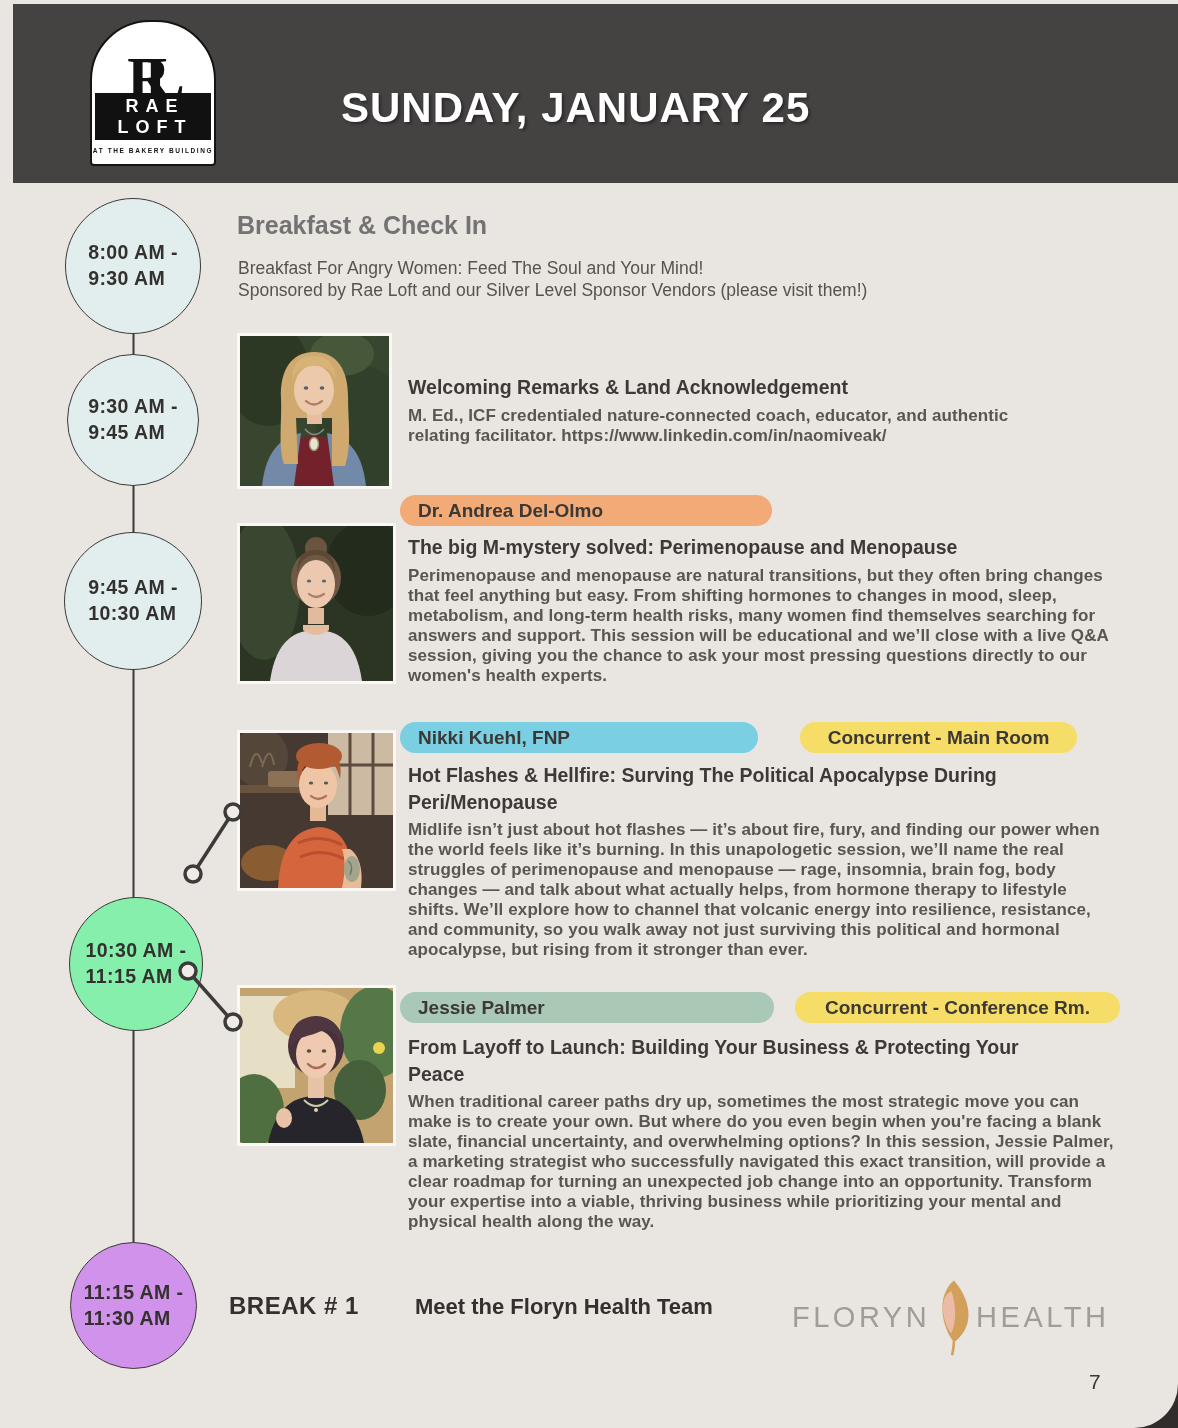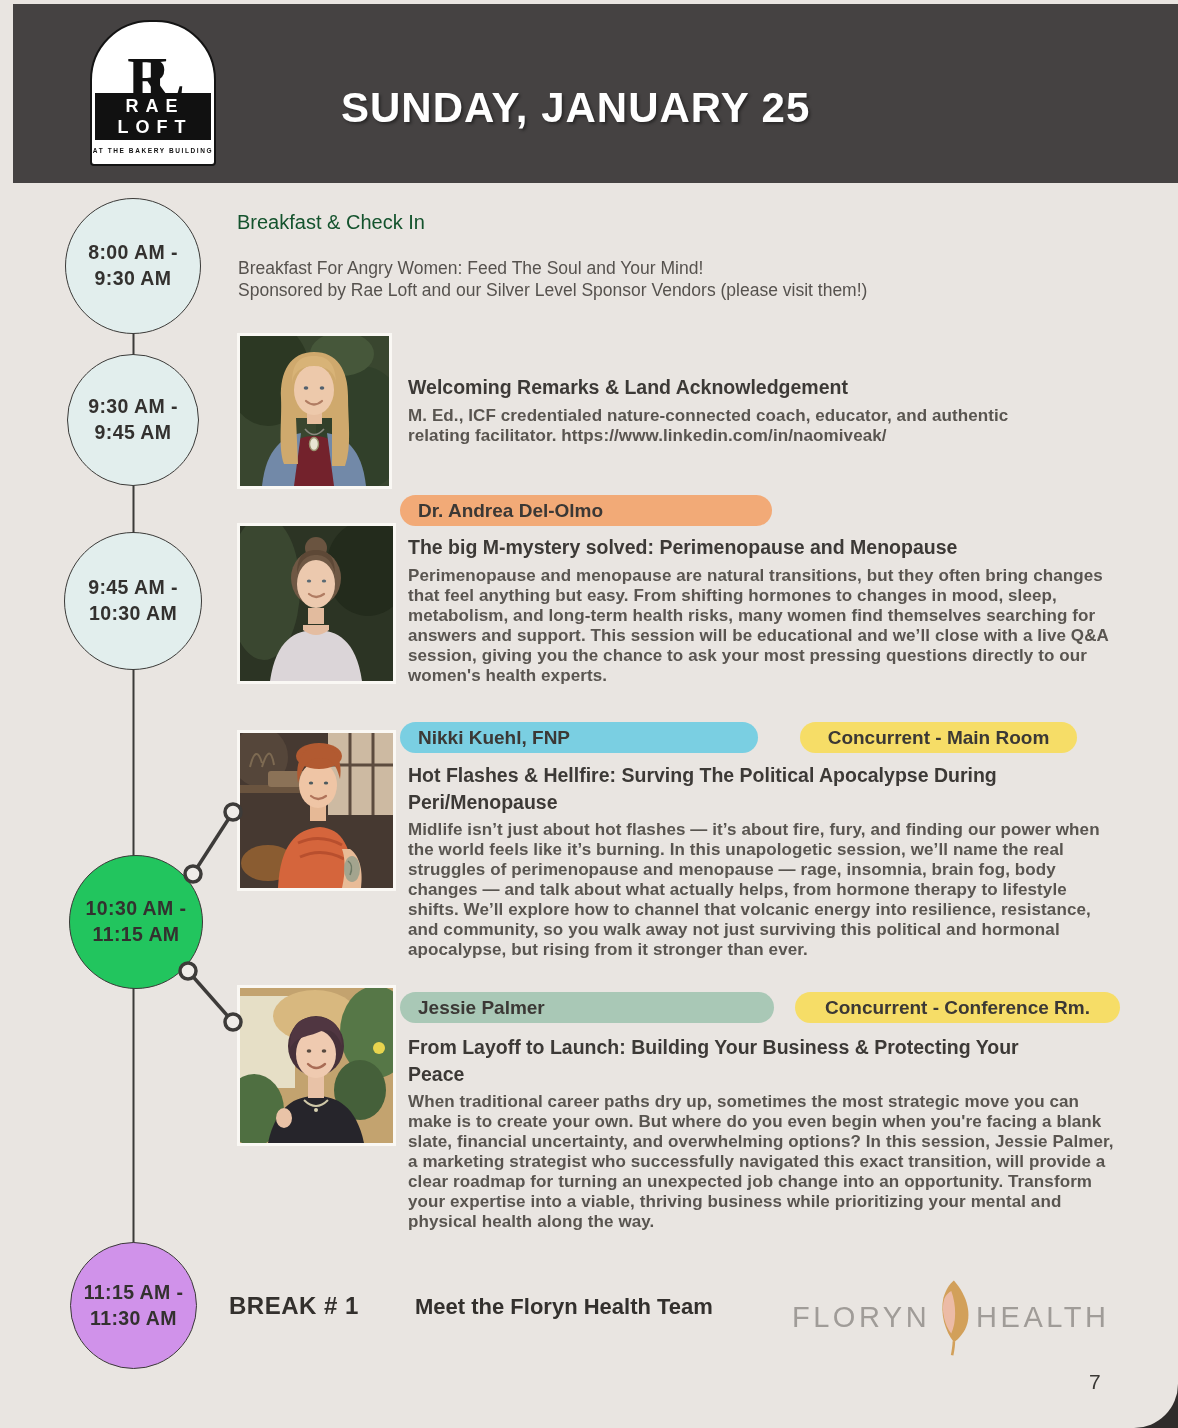--- a/index.html
+++ b/index.html
@@ -18,26 +18,26 @@
                  color:#111;letter-spacing:-26px;text-indent:-20px;line-height:1;}
   .logo-bar{position:absolute;left:3px;right:3px;bottom:24px;background:#111;color:#fff;
             font-size:18px;font-weight:700;letter-spacing:7px;text-align:center;padding:3px 0 2px 4px;}
   .logo-tag{position:absolute;left:0;right:0;bottom:10px;color:#111;font-size:6.5px;font-weight:700;
             letter-spacing:1.6px;text-align:center;}
 
   
   .tl-svg{position:absolute;left:0;top:0;z-index:0;}
   .tl-connectors{position:absolute;left:0;top:0;z-index:6;pointer-events:none;}
   .tl-circle{position:absolute;z-index:4;border-radius:50%;border:1.6px solid #3b3a38;
-             display:flex;align-items:center;justify-content:center;text-align:center;
+             display:flex;align-items:center;justify-content:center;
              font-size:19.5px;font-weight:600;color:#33312f;line-height:1.32;
              letter-spacing:.4px;white-space:pre-line;box-sizing:border-box;}
 
   
-  .section-title{position:absolute;margin:0;font-size:20px;font-weight:400;color:#14532d;}
+  .section-title{position:absolute;margin:0;font-size:25px;font-weight:700;color:#737373;}
   .section-sub{position:absolute;margin:0;font-size:17.5px;line-height:22px;color:#56524e;}
   .photo{position:absolute;z-index:1;border:3px solid #faf8f4;box-sizing:content-box;overflow:hidden;}
   .photo svg{display:block;}
   .pill{position:absolute;height:31px;border-radius:16px;display:flex;align-items:center;
         padding-left:18px;box-sizing:border-box;font-size:19px;font-weight:700;color:#3b3835;}
   .tag{position:absolute;height:31px;border-radius:16px;display:flex;align-items:center;
        justify-content:center;box-sizing:border-box;font-size:19px;font-weight:700;color:#3b3835;}
   .stitle{position:absolute;margin:0;font-size:19.5px;font-weight:700;color:#3c3936;line-height:27px;}
   .sbody{position:absolute;margin:0;font-size:17px;line-height:20px;color:#595550;letter-spacing:.1px;font-weight:bold;}
   .link{color:inherit;}
@@ -71,21 +71,21 @@
   <svg class="tl-svg" width="1178" height="1428">
     <line x1="133.5" y1="268" x2="133.5" y2="1302" stroke="#3b3a38" stroke-width="2"></line>
   </svg>
 
   <div class="tl-circle" style="left: 65px; top: 198px; width: 136px; height: 136px; background-color: rgb(226, 238, 237);">8:00 AM -
 9:30 AM</div>
   <div class="tl-circle" style="left: 67px; top: 354px; width: 132px; height: 132px; background-color: rgb(226, 238, 237);">9:30 AM -
 9:45 AM</div>
   <div class="tl-circle" style="left: 64px; top: 532px; width: 138px; height: 138px; background-color: rgb(226, 238, 237);">9:45 AM -
 10:30 AM</div>
-  <div class="tl-circle" style="left: 69px; top: 855px; width: 134px; height: 134px; background-color: #22c55e;">10:30 AM -
+  <div class="tl-circle" style="left: 69px; top: 897px; width: 134px; height: 134px; background-color: #86efac;">10:30 AM -
 11:15 AM</div>
   <div class="tl-circle" style="left: 70px; top: 1242px; width: 127px; height: 127px; background-color: rgb(208, 146, 234);">11:15 AM -
 11:30 AM</div>
 
   <svg class="tl-connectors" width="1178" height="1428">
     <g stroke="#3d3b39" stroke-width="3.5" fill="#efece8">
       <line x1="193" y1="874" x2="233" y2="812"></line>
       <circle cx="193" cy="874" r="8"></circle>
       <circle cx="233" cy="812" r="8"></circle>
       <line x1="188" y1="971" x2="233" y2="1022"></line>

